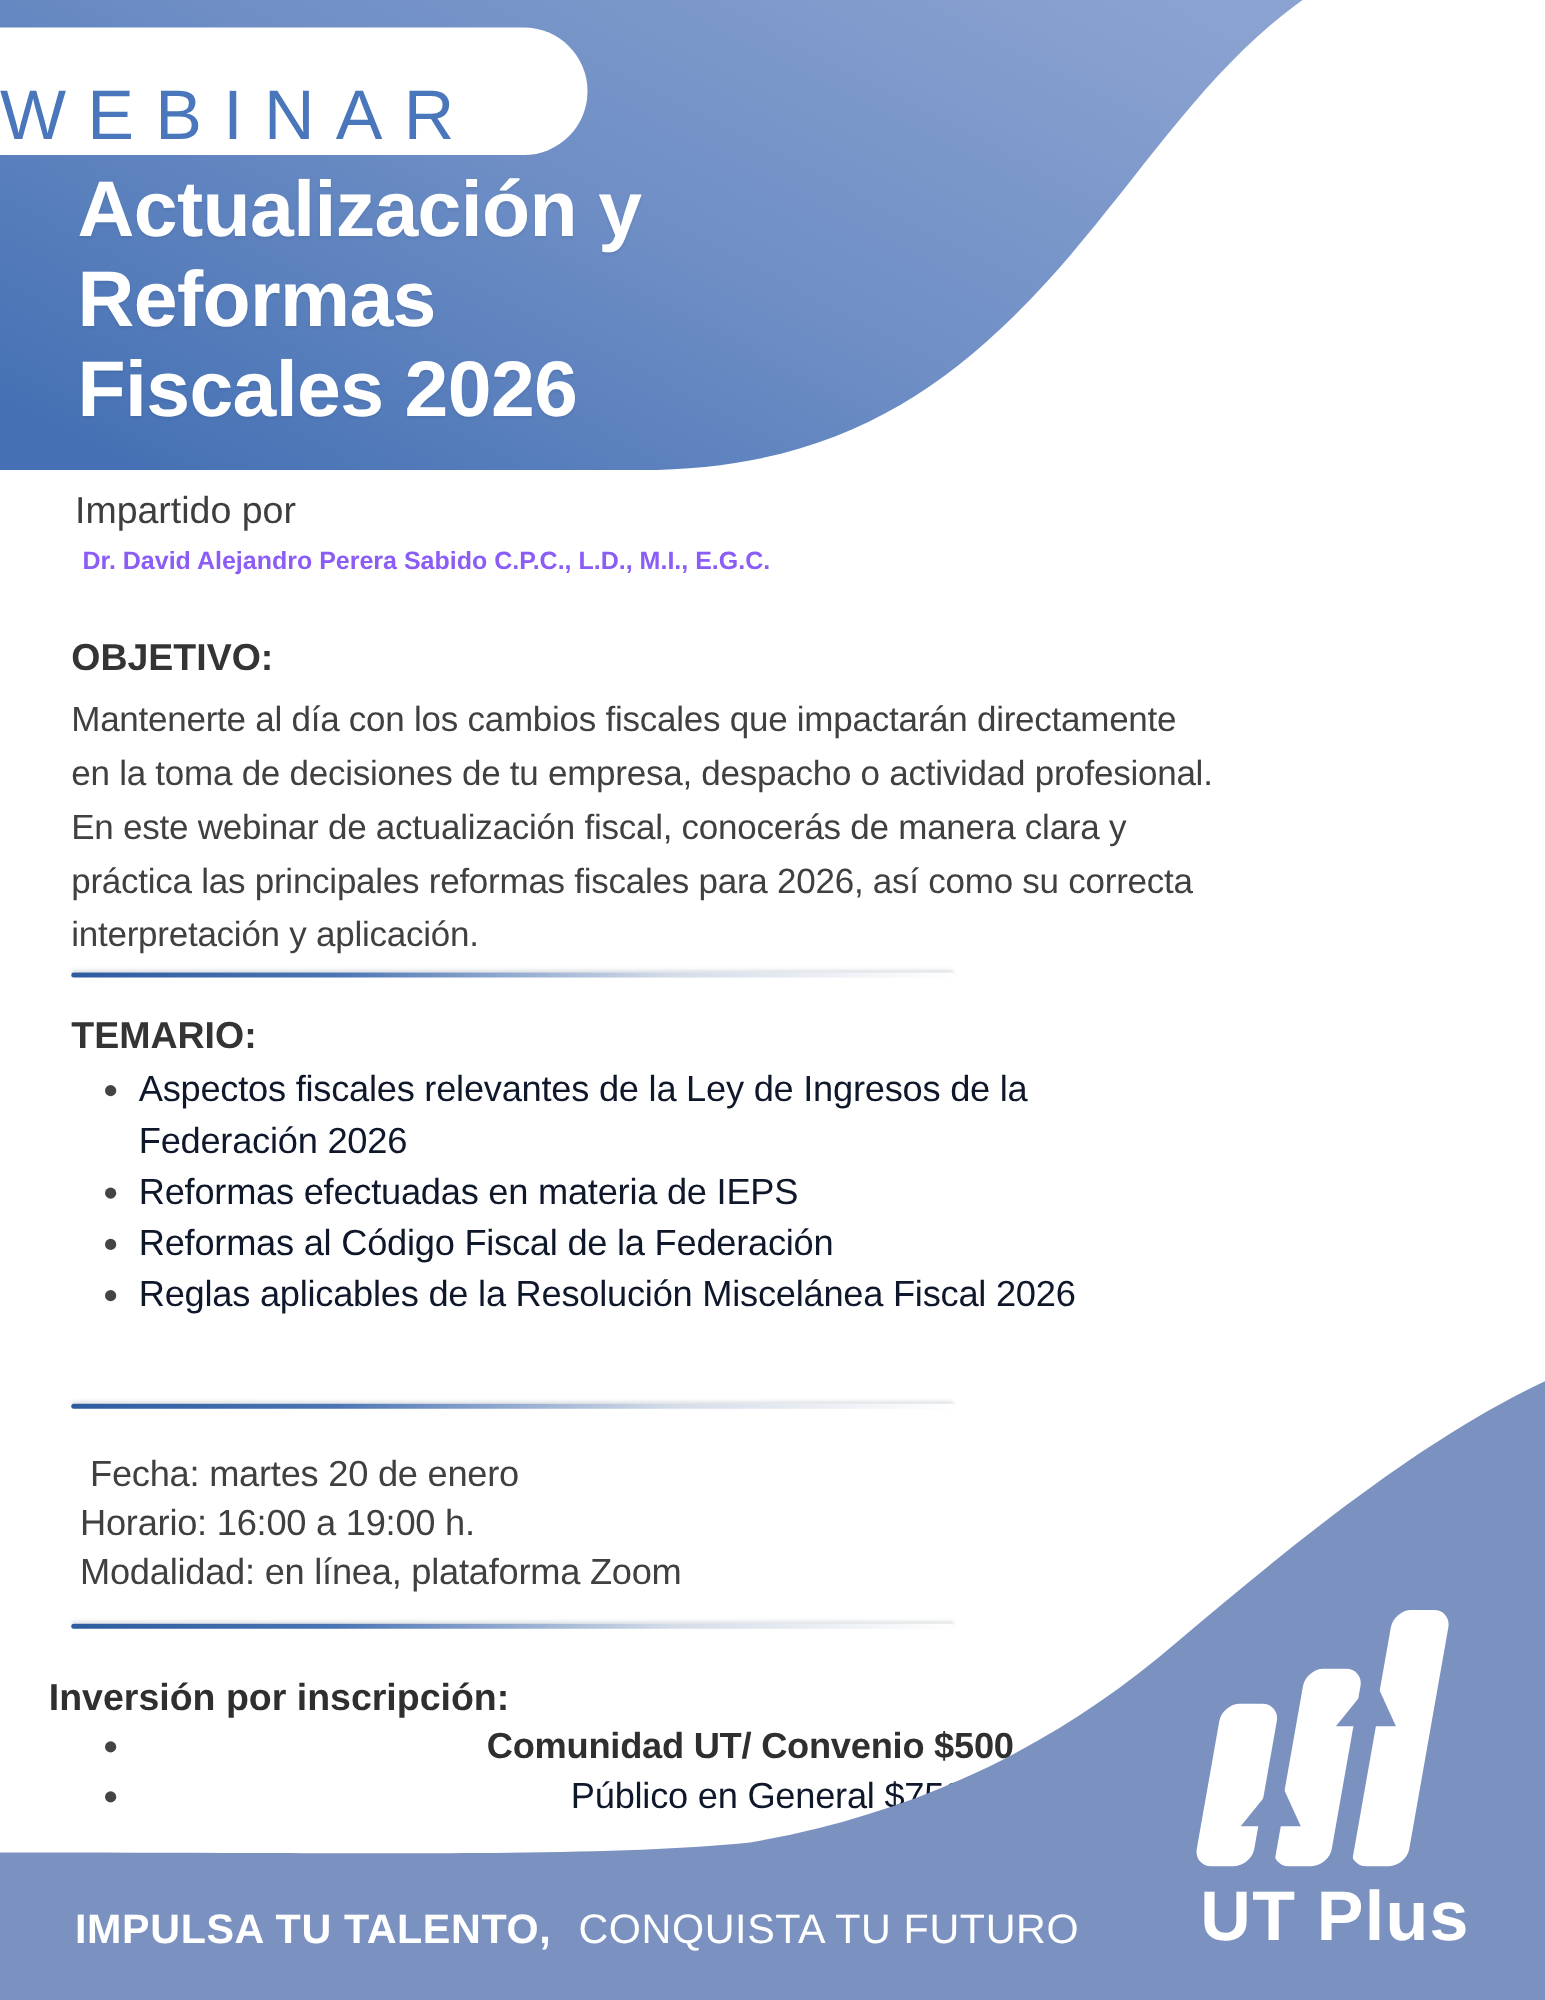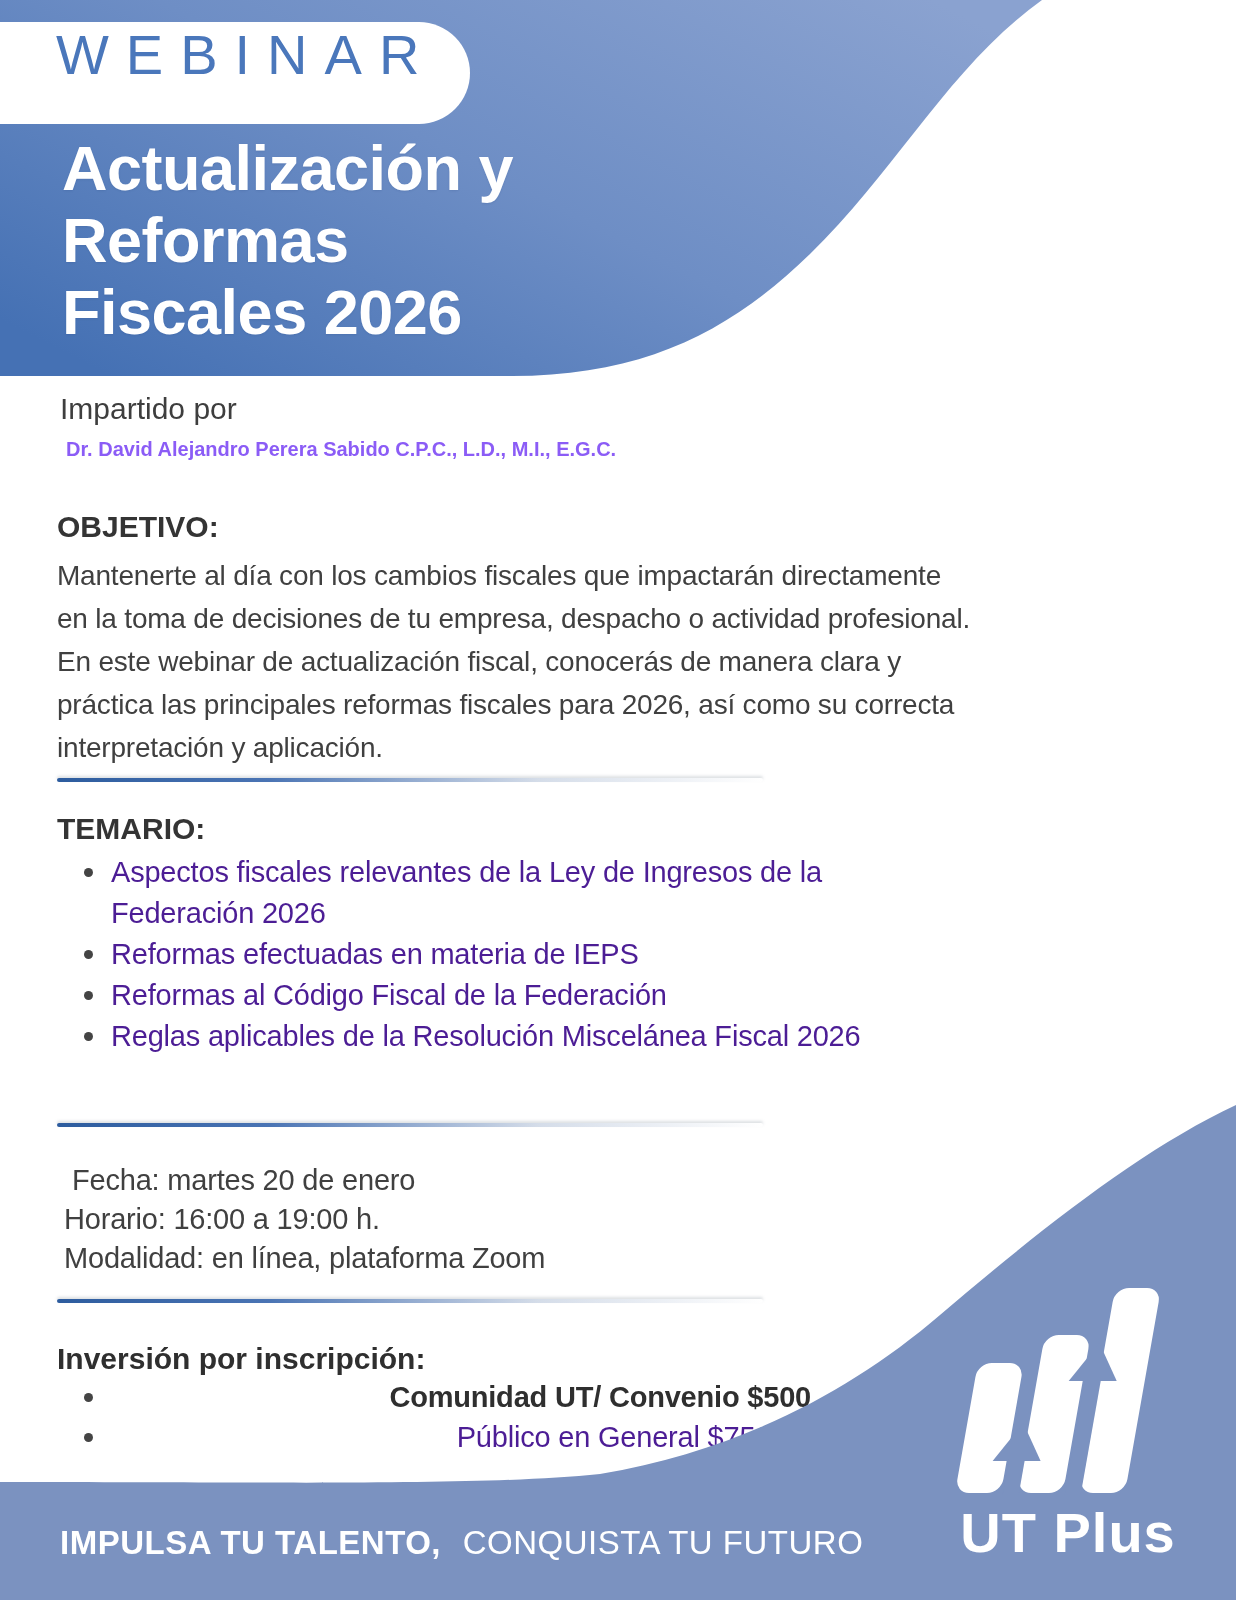--- a/index.html
+++ b/index.html
@@ -13,22 +13,22 @@
   }
   svg{display:block;}
   .abs{position:absolute;}
 
   
   .header-wave{left:0;top:0;width:1236px;height:380px;}
   .badge{
     left:0;top:22px;width:470px;height:102px;
     background:#ffffff;
     border-radius:0 51px 51px 0;
-    display:flex;align-items:flex-start;
-    padding-left:56px;box-sizing:border-box;
+    display:flex;align-items:flex-end;
+    box-sizing:border-box;
   }
   .badge-label{
     font-size:56px;font-weight:400;
     letter-spacing:17px;
     color:#4a77bb;
     white-space:nowrap;
   }
   .page-title{
     left:62px;top:132px;
     color:#ffffff;font-weight:bold;
@@ -57,28 +57,28 @@
   .rule-2{top:1123px;}
   .rule-3{top:1299px;}
 
   .agenda-heading{left:57px;top:812px;}
   .agenda-list{left:84px;top:852px;}
   .li{display:flex;align-items:flex-start;}
   .dot{
     flex:0 0 auto;width:9px;height:9px;border-radius:50%;
     background:#444444;margin:16px 18px 0 0;
   }
-  .li-text{font-size:29px;line-height:41px;letter-spacing:-0.2px;color:#4c1d95;width:830px;}
+  .li-text{font-size:29px;line-height:41px;letter-spacing:-0.2px;color:#0f172a;width:830px;}
 
   .schedule-line{font-size:29px;letter-spacing:-0.2px;color:#404040;white-space:nowrap;}
   .schedule-date{left:57px;top:1164px;margin-left:15px;}
   .schedule-time{left:64px;top:1203px;}
   .schedule-mode{left:64px;top:1242px;}
 
-  .pricing-heading{left:57px;top:1342px;color:#2f2f2f;}
+  .pricing-heading{left:39px;top:1342px;color:#2f2f2f;}
   .pricing-list{left:84px;top:1380px;}
   .pricing-list .li-text{width:700px;line-height:34px;}
   .pricing-list .dot{margin-top:13px;}
   .pricing-list .li{margin-bottom:6px;text-align:right;}
   .price-bold .li-text{font-weight:bold;color:#2f2f2f;}
 
   
   .footer-wave{left:0;top:1080px;width:1236px;height:520px;}
   .footer-tagline{
     left:60px;top:1524px;

